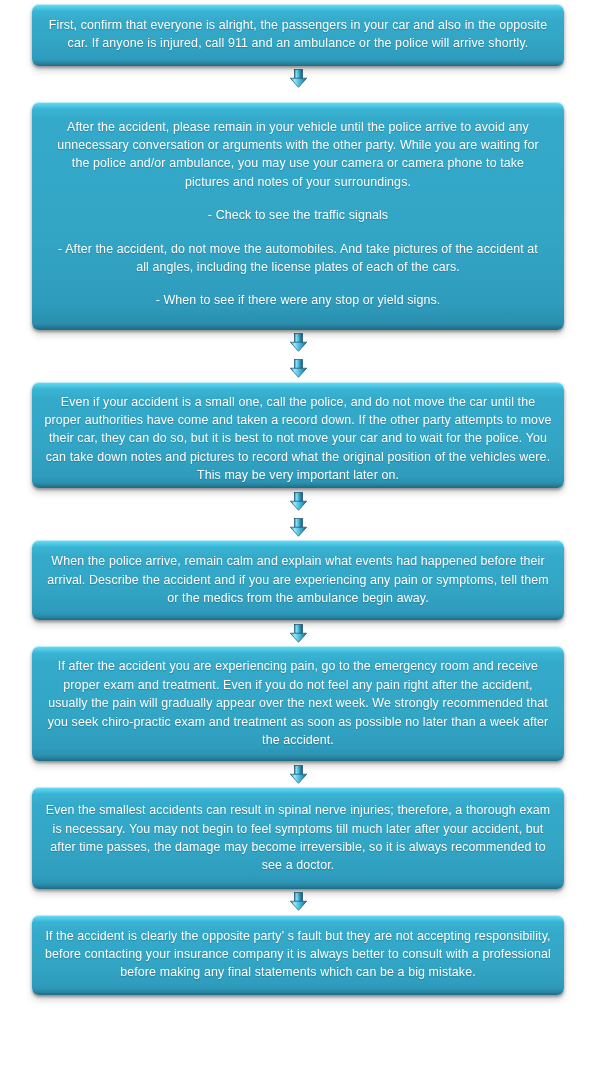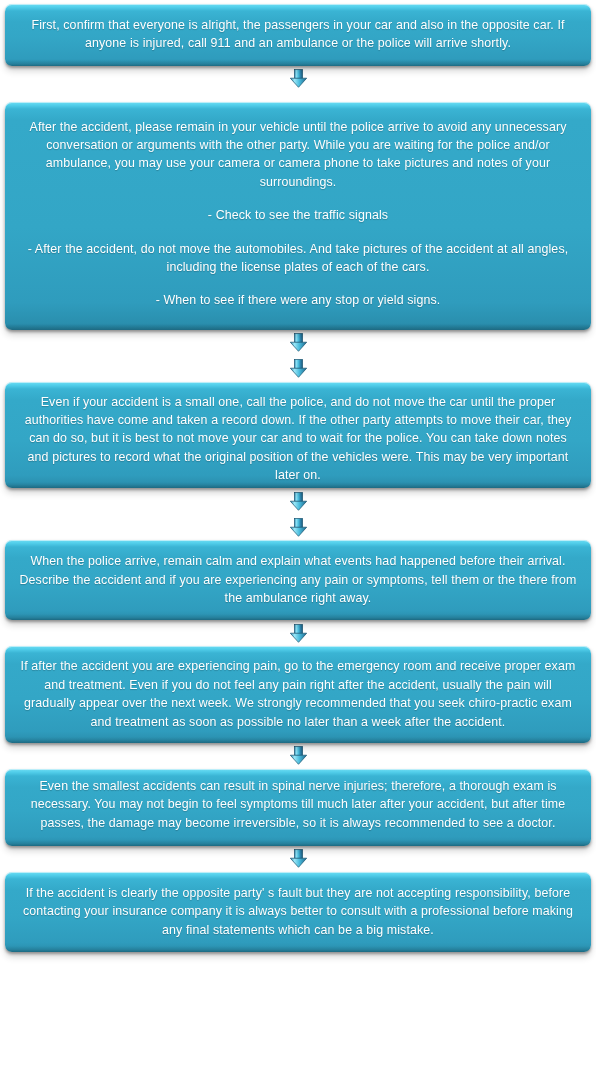--- a/index.html
+++ b/index.html
@@ -22,21 +22,21 @@
   #flow {
     width: 586px;
     display: flex;
     flex-direction: column;
     align-items: center;
   }
 
   
   .node {
     position: relative;
-    width: 586px;
+    width: 532px;
     border-radius: 7px;
     background:
       linear-gradient(to bottom,
         #6fdcf2 0px,
         #52cfeb 3px,
         #3ab4d4 7px,
         #34a9c9 18px,
         #33a6c6 55%,
         #2f9cbd 88%,
         #2a8fae 97%,
@@ -68,21 +68,21 @@
   .node p + p { margin-top: 15px; }
 
   
   .node.n0 { padding-top: 12px;  padding-bottom: 13px; }
   .node.n1 { padding-top: 16px;  padding-bottom: 20px; padding-left: 20px; padding-right: 20px; margin-top: 10px; }
   .node.n2 { padding-top: 12px;  padding-bottom: 13px; }
   .node.n3 { padding-top: 11px;  padding-bottom: 4px; }
   .node.n4 { padding-top: 12px;  padding-bottom: 13px; }
   .node.n5 { padding-top: 12px;  padding-bottom: 13px; }
   .node.n6 { padding-top: 11px;  padding-bottom: 12px; text-align: center; }
-  .node.n7 { padding-top: 8px;  padding-bottom: 14px; }
+  .node.n7 { padding-top: 14px;  padding-bottom: 14px; }
   .node.n8 { padding-top: 12px;  padding-bottom: 13px; }
 
   
   .connector {
     height: 26px;
     display: flex;
     align-items: center;
     justify-content: center;
     width: 100%;
   }
@@ -224,21 +224,21 @@
         </linearGradient>
       </defs>
 
       <rect x="5.5" y="0.5" width="8" height="9" fill="url(#agH-5)" stroke="#17536f" stroke-width="0.7"></rect>
 
       <path d="M1.3 9.2 L17.7 9.2 L9.5 18.3 Z" fill="url(#agV-5)" stroke="#17536f" stroke-width="0.7" stroke-linejoin="round"></path>
     </svg>
   </div>
 
   <div class="node n5">
-      <p>When the police arrive, remain calm and explain what events had happened before their arrival. Describe the accident and if you are experiencing any pain or symptoms, tell them or the there from the ambulance right away.</p>
+      <p>When the police arrive, remain calm and explain what events had happened before their arrival. Describe the accident and if you are experiencing any pain or symptoms, tell them or the medics from the ambulance begin away.</p>
     </div>
 
   <div class="connector">
     <svg width="19" height="19" viewBox="0 0 19 19">
       <defs>
         <linearGradient id="agH-6" x1="0" y1="0" x2="1" y2="0">
           <stop offset="0%" stop-color="#2e83ab"></stop>
           <stop offset="22%" stop-color="#8fe2f5"></stop>
           <stop offset="50%" stop-color="#49bcdd"></stop>
           <stop offset="78%" stop-color="#2a7ea6"></stop>

